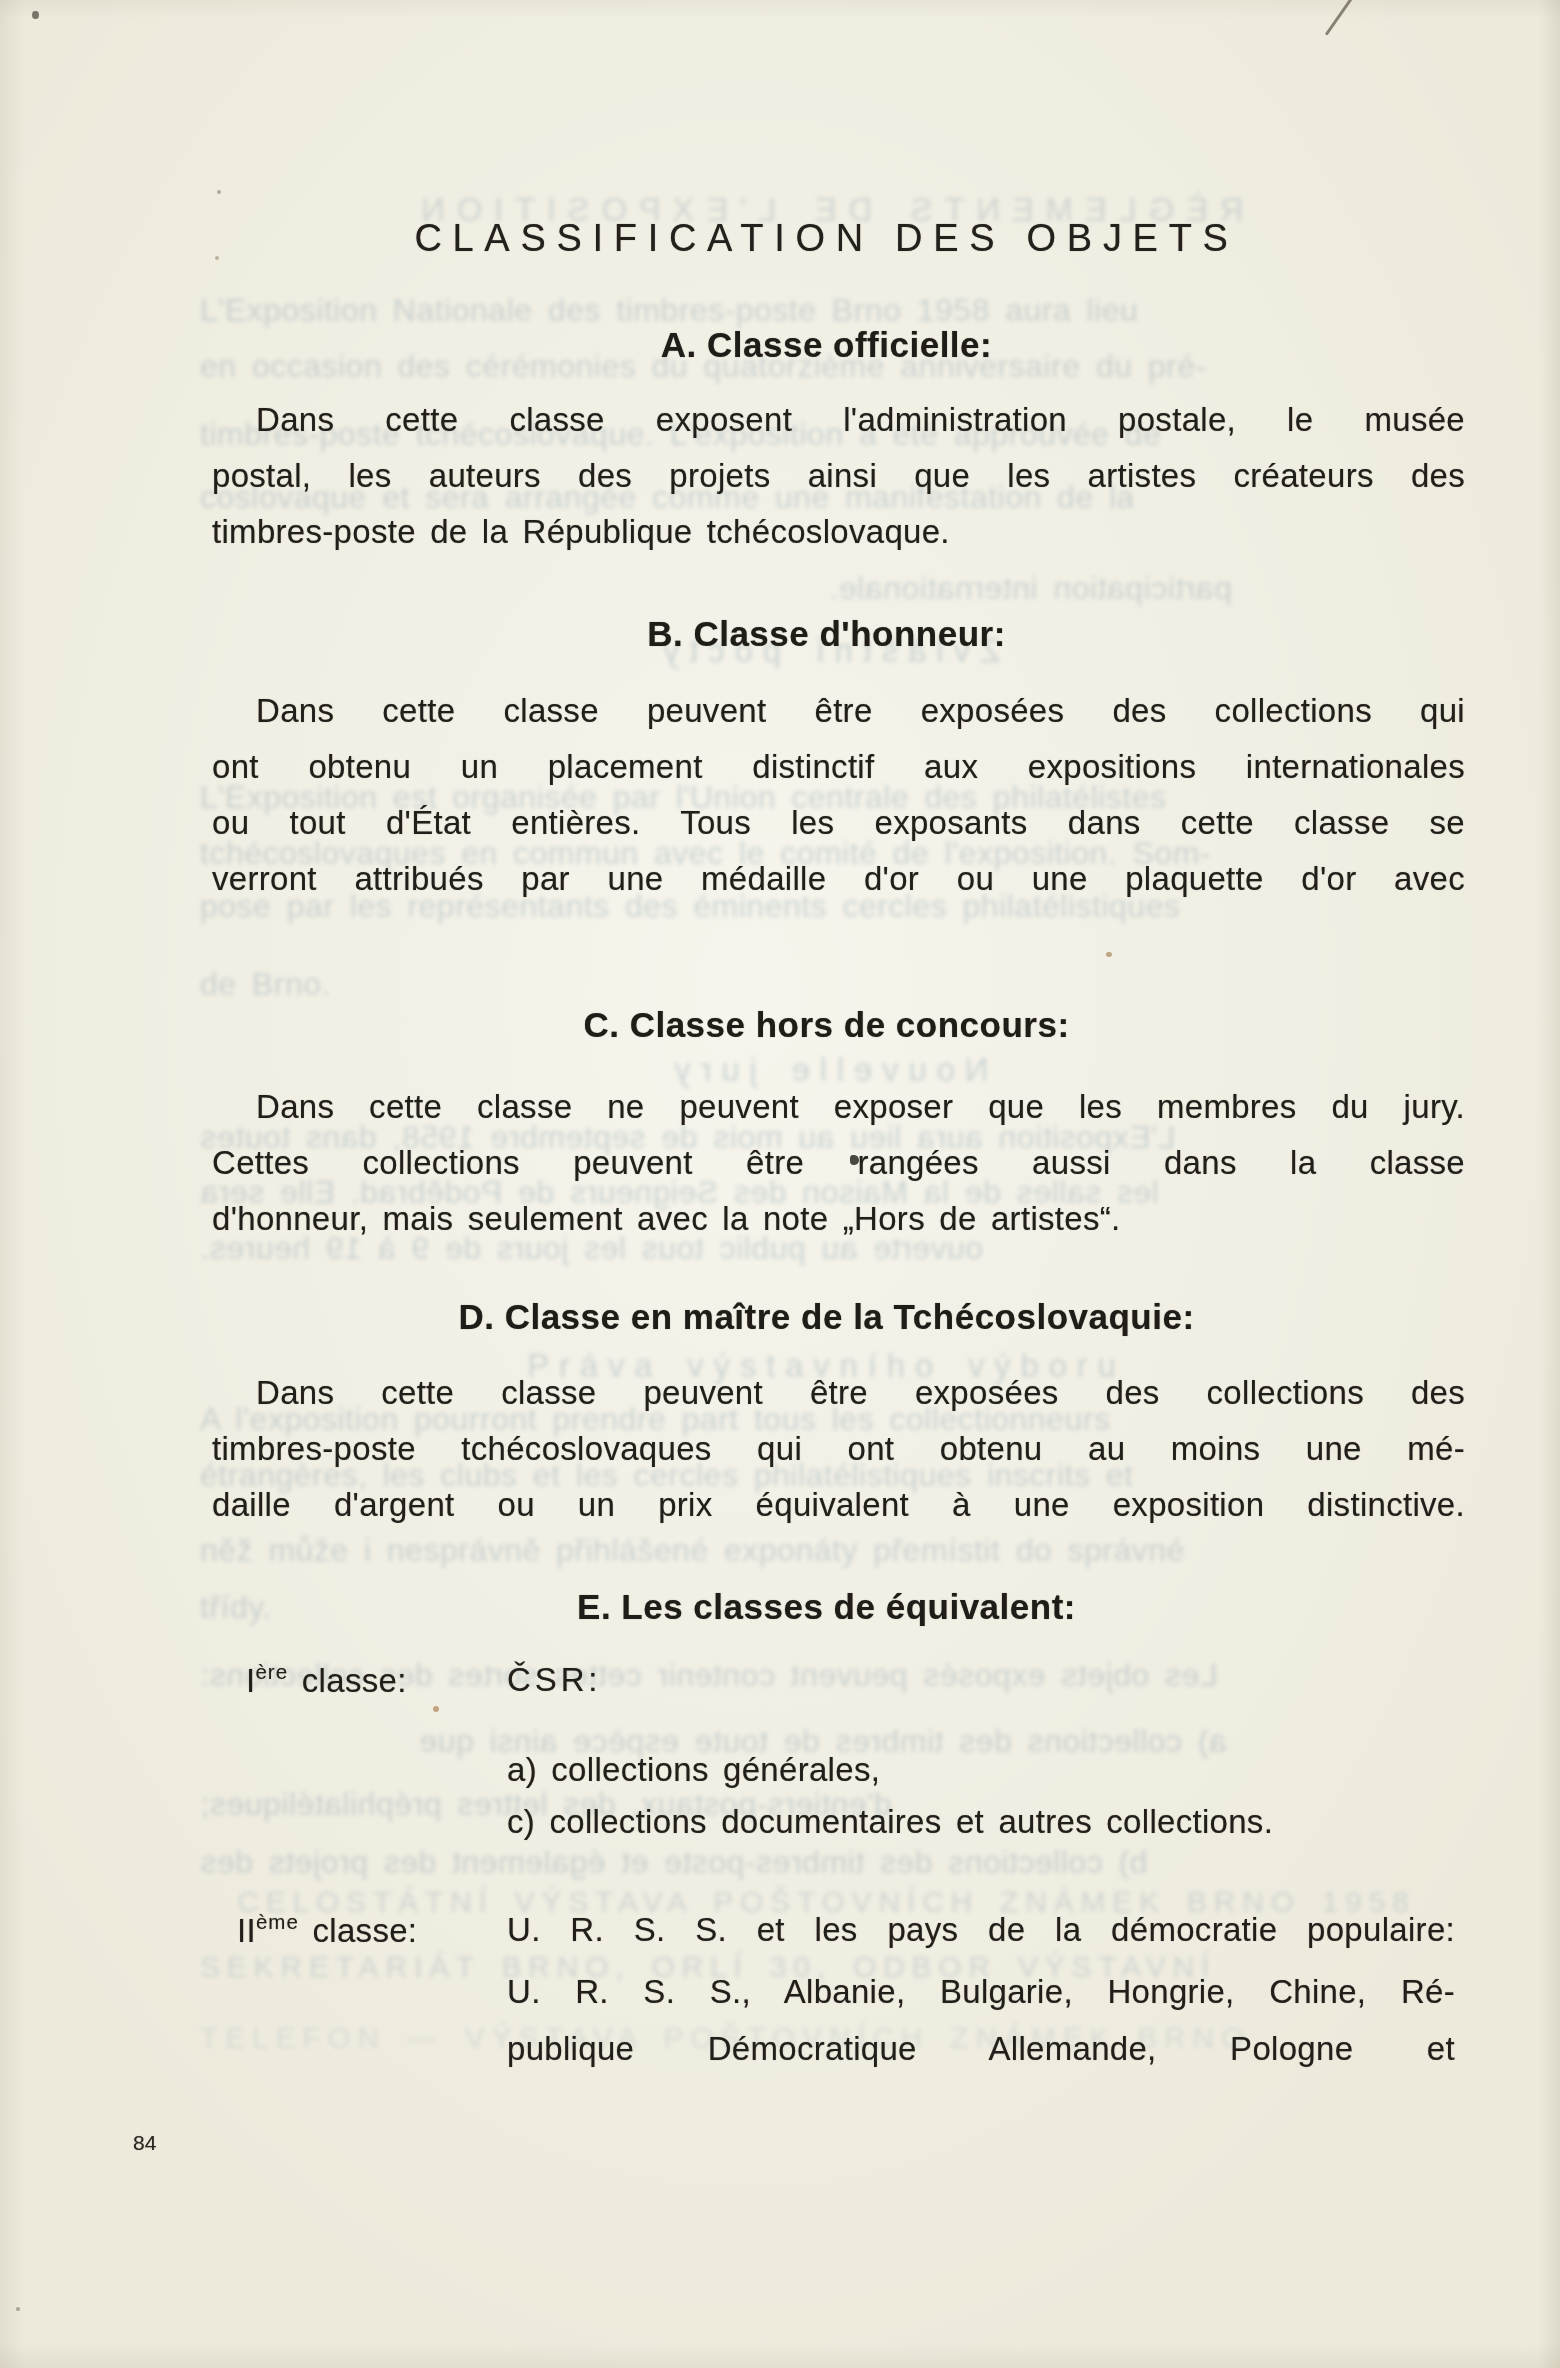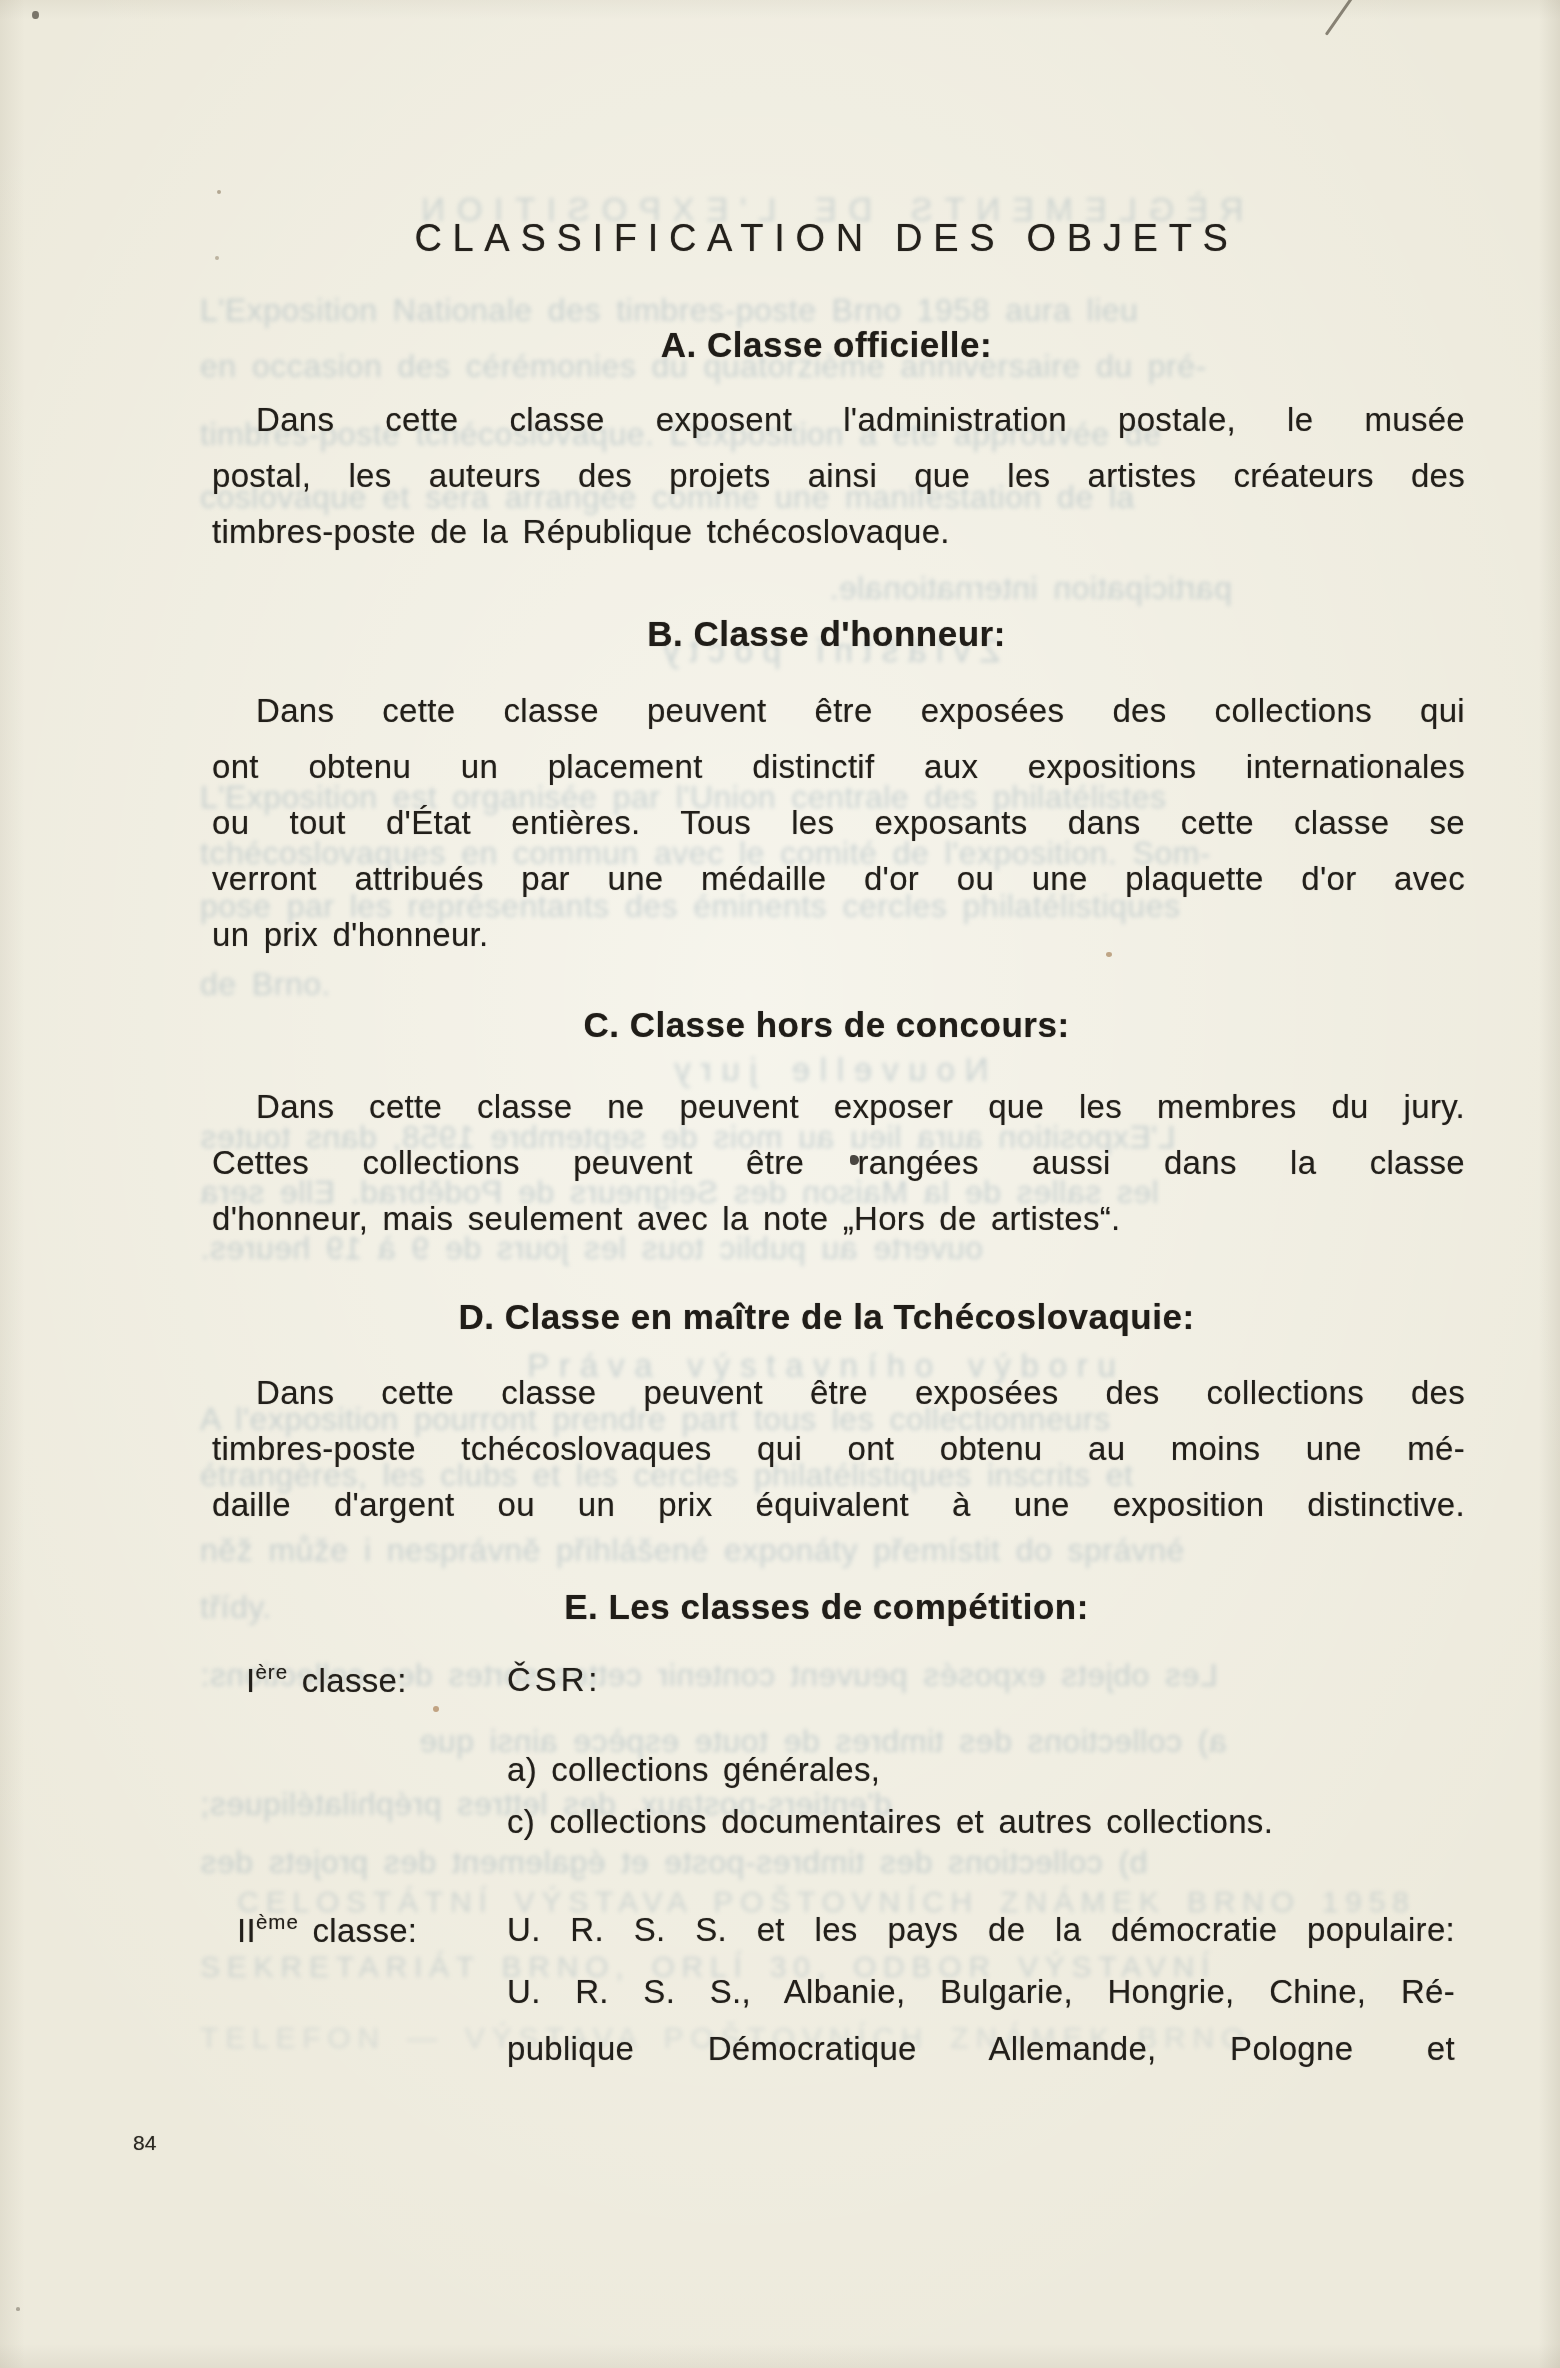--- a/index.html
+++ b/index.html
@@ -143,38 +143,37 @@
       <div class="jline">postal, les auteurs des projets ainsi que les artistes créateurs des</div>
       <div class="jline lastline">timbres-poste de la République tchécoslovaque.</div>
     </div>
 
   <div class="heading hB">B. Classe d'honneur:</div>
   <div class="para pB">
       <div class="jline">Dans cette classe peuvent être exposées des collections qui</div>
       <div class="jline">ont obtenu un placement distinctif aux expositions internationales</div>
       <div class="jline">ou tout d'État entières. Tous les exposants dans cette classe se</div>
       <div class="jline">verront attribués par une médaille d'or ou une plaquette d'or avec</div>
-      <div class="jline lastline">un prix d'honneur.</div>
     </div>
 
   <div class="heading hC">C. Classe hors de concours:</div>
   <div class="para pC">
       <div class="jline">Dans cette classe ne peuvent exposer que les membres du jury.</div>
       <div class="jline">Cettes collections peuvent être rangées aussi dans la classe</div>
       <div class="jline lastline">d'honneur, mais seulement avec la note „Hors de artistes“.</div>
     </div>
 
   <div class="heading hD">D. Classe en maître de la Tchécoslovaquie:</div>
   <div class="para pD">
       <div class="jline">Dans cette classe peuvent être exposées des collections des</div>
       <div class="jline">timbres-poste tchécoslovaques qui ont obtenu au moins une mé-</div>
       <div class="jline">daille d'argent ou un prix équivalent à une exposition distinctive.</div>
     </div>
 
-  <div class="heading hE">E. Les classes de compétition:</div>
+  <div class="heading hE">E. Les classes de équivalent:</div>
 
   <div class="rownum r1">
     <span>I</span><sup>ère</sup><span class="lbl">classe:</span>
   </div>
   <div class="rval v1">ČSR:</div>
   <div class="items">
       <div>a) collections générales,</div>
       <div>c) collections documentaires et autres collections.</div>
     </div>
 

